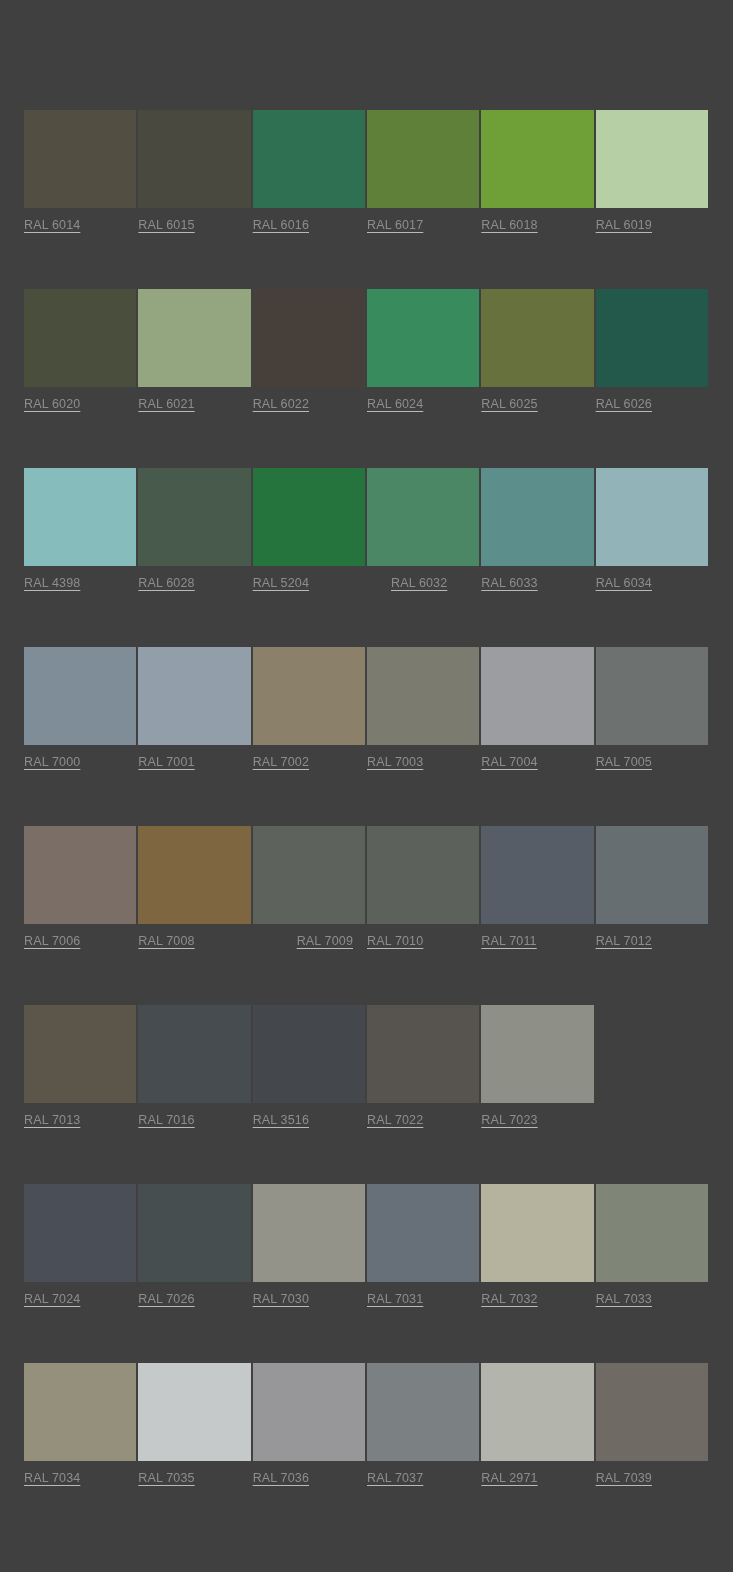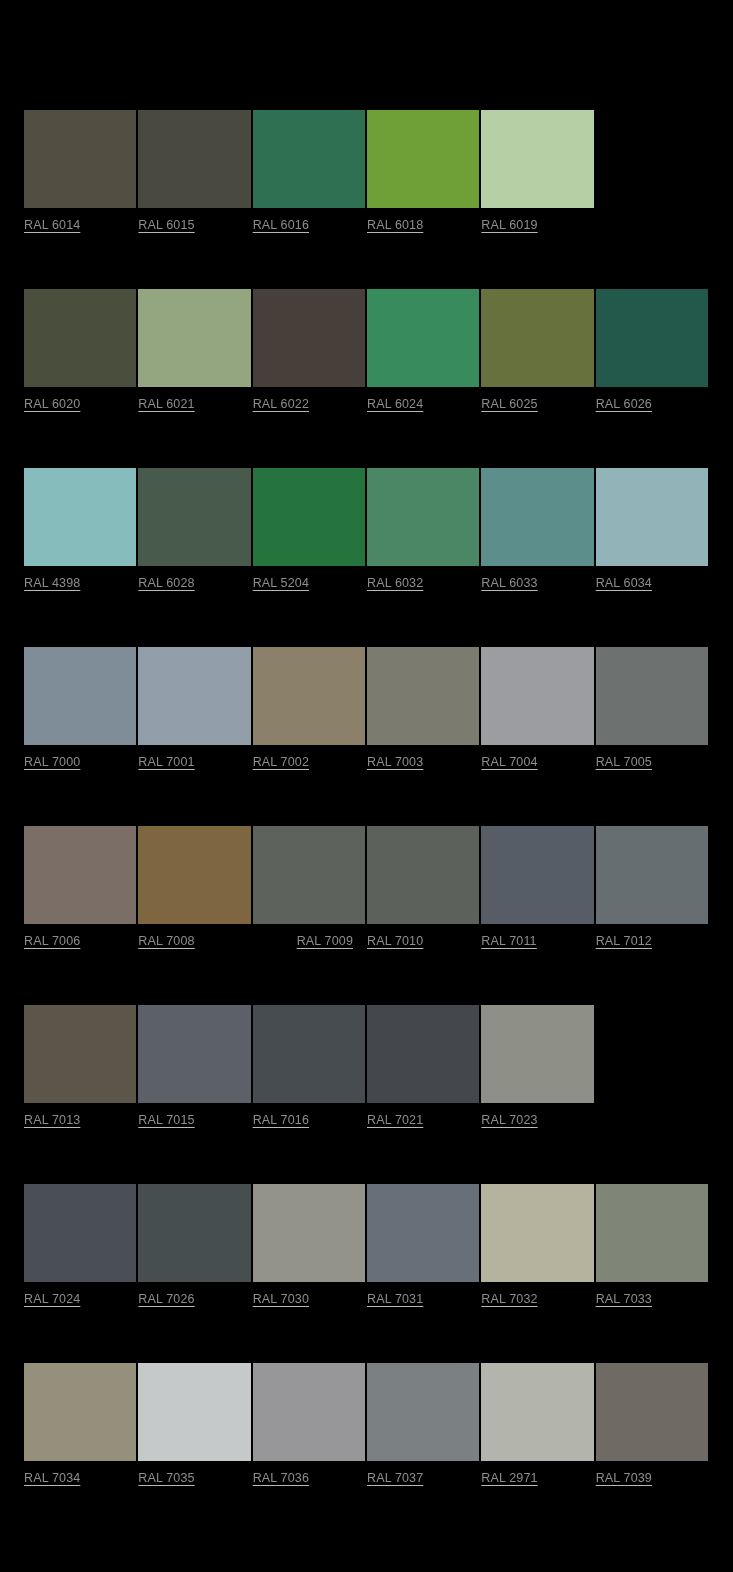--- a/index.html
+++ b/index.html
@@ -66,36 +66,40 @@
     text-underline-offset: 3px;
     text-decoration-thickness: 1px;
     white-space: nowrap;
     align-self: flex-start;
     cursor: pointer;
   }
 </style>
 </head>
 <body>
 
-<div id="palette-page" style="background: #000000;">
+<div id="palette-page" style="background: #404040;">
   <div class="swatch-grid">
       <div class="swatch-row">
         <div class="swatch-cell">
           <div class="swatch-chip" style="background-color: rgb(82, 79, 66);"></div>
           <a class="swatch-label" style="color: rgb(141, 141, 141); text-decoration-color: rgb(185, 185, 185);">RAL 6014</a>
         </div>
         <div class="swatch-cell">
           <div class="swatch-chip" style="background-color: rgb(73, 73, 64);"></div>
           <a class="swatch-label" style="color: rgb(141, 141, 141); text-decoration-color: rgb(185, 185, 185);">RAL 6015</a>
         </div>
         <div class="swatch-cell">
           <div class="swatch-chip" style="background-color: rgb(46, 112, 81);"></div>
           <a class="swatch-label" style="color: rgb(141, 141, 141); text-decoration-color: rgb(185, 185, 185);">RAL 6016</a>
         </div>
         <div class="swatch-cell">
+          <div class="swatch-chip" style="background-color: rgb(94, 128, 57);"></div>
+          <a class="swatch-label" style="color: rgb(141, 141, 141); text-decoration-color: rgb(185, 185, 185);">RAL 6017</a>
+        </div>
+        <div class="swatch-cell">
           <div class="swatch-chip" style="background-color: rgb(111, 160, 56);"></div>
           <a class="swatch-label" style="color: rgb(141, 141, 141); text-decoration-color: rgb(185, 185, 185);">RAL 6018</a>
         </div>
         <div class="swatch-cell">
           <div class="swatch-chip" style="background-color: rgb(183, 207, 164);"></div>
           <a class="swatch-label" style="color: rgb(141, 141, 141); text-decoration-color: rgb(185, 185, 185); text-align: center;">RAL 6019</a>
         </div>
       </div>
       <div class="swatch-row">
         <div class="swatch-cell">
@@ -131,21 +135,21 @@
         <div class="swatch-cell">
           <div class="swatch-chip" style="background-color: rgb(72, 90, 76);"></div>
           <a class="swatch-label" style="color: rgb(141, 141, 141); text-decoration-color: rgb(185, 185, 185);">RAL 6028</a>
         </div>
         <div class="swatch-cell">
           <div class="swatch-chip" style="background-color: rgb(37, 116, 62);"></div>
           <a class="swatch-label" style="color: rgb(141, 141, 141); text-decoration-color: rgb(185, 185, 185);">RAL 5204</a>
         </div>
         <div class="swatch-cell">
           <div class="swatch-chip" style="background-color: rgb(76, 135, 101);"></div>
-          <a class="swatch-label" style="color: rgb(141, 141, 141); text-decoration-color: rgb(185, 185, 185);">RAL 6032</a>
+          <a class="swatch-label" style="color: rgb(141, 141, 141); text-decoration-color: rgb(185, 185, 185); margin-left: 24px;">RAL 6032</a>
         </div>
         <div class="swatch-cell">
           <div class="swatch-chip" style="background-color: rgb(92, 142, 139);"></div>
           <a class="swatch-label" style="color: rgb(141, 141, 141); text-decoration-color: rgb(185, 185, 185);">RAL 6033</a>
         </div>
         <div class="swatch-cell">
           <div class="swatch-chip" style="background-color: rgb(146, 180, 184);"></div>
           <a class="swatch-label" style="color: rgb(141, 141, 141); text-decoration-color: rgb(185, 185, 185);">RAL 6034</a>
         </div>
       </div>
@@ -200,30 +204,30 @@
           <div class="swatch-chip" style="background-color: rgb(102, 110, 113);"></div>
           <a class="swatch-label" style="color: rgb(141, 141, 141); text-decoration-color: rgb(185, 185, 185);">RAL 7012</a>
         </div>
       </div>
       <div class="swatch-row">
         <div class="swatch-cell">
           <div class="swatch-chip" style="background-color: rgb(91, 85, 74);"></div>
           <a class="swatch-label" style="color: rgb(141, 141, 141); text-decoration-color: rgb(185, 185, 185);">RAL 7013</a>
         </div>
         <div class="swatch-cell">
-          <div class="swatch-chip" style="background-color: rgb(91, 96, 105);"></div>
-          <a class="swatch-label" style="color: rgb(141, 141, 141); text-decoration-color: rgb(185, 185, 185);">RAL 7015</a>
-        </div>
-        <div class="swatch-cell">
           <div class="swatch-chip" style="background-color: rgb(71, 76, 80);"></div>
           <a class="swatch-label" style="color: rgb(141, 141, 141); text-decoration-color: rgb(185, 185, 185);">RAL 7016</a>
         </div>
         <div class="swatch-cell">
           <div class="swatch-chip" style="background-color: rgb(68, 71, 76);"></div>
-          <a class="swatch-label" style="color: rgb(141, 141, 141); text-decoration-color: rgb(185, 185, 185);">RAL 7021</a>
+          <a class="swatch-label" style="color: rgb(141, 141, 141); text-decoration-color: rgb(185, 185, 185);">RAL 3516</a>
+        </div>
+        <div class="swatch-cell">
+          <div class="swatch-chip" style="background-color: rgb(87, 84, 79);"></div>
+          <a class="swatch-label" style="color: rgb(141, 141, 141); text-decoration-color: rgb(185, 185, 185);">RAL 7022</a>
         </div>
         <div class="swatch-cell">
           <div class="swatch-chip" style="background-color: rgb(142, 143, 135);"></div>
           <a class="swatch-label" style="color: rgb(141, 141, 141); text-decoration-color: rgb(185, 185, 185);">RAL 7023</a>
         </div>
       </div>
       <div class="swatch-row">
         <div class="swatch-cell">
           <div class="swatch-chip" style="background-color: rgb(74, 79, 87);"></div>
           <a class="swatch-label" style="color: rgb(141, 141, 141); text-decoration-color: rgb(185, 185, 185);">RAL 7024</a>

